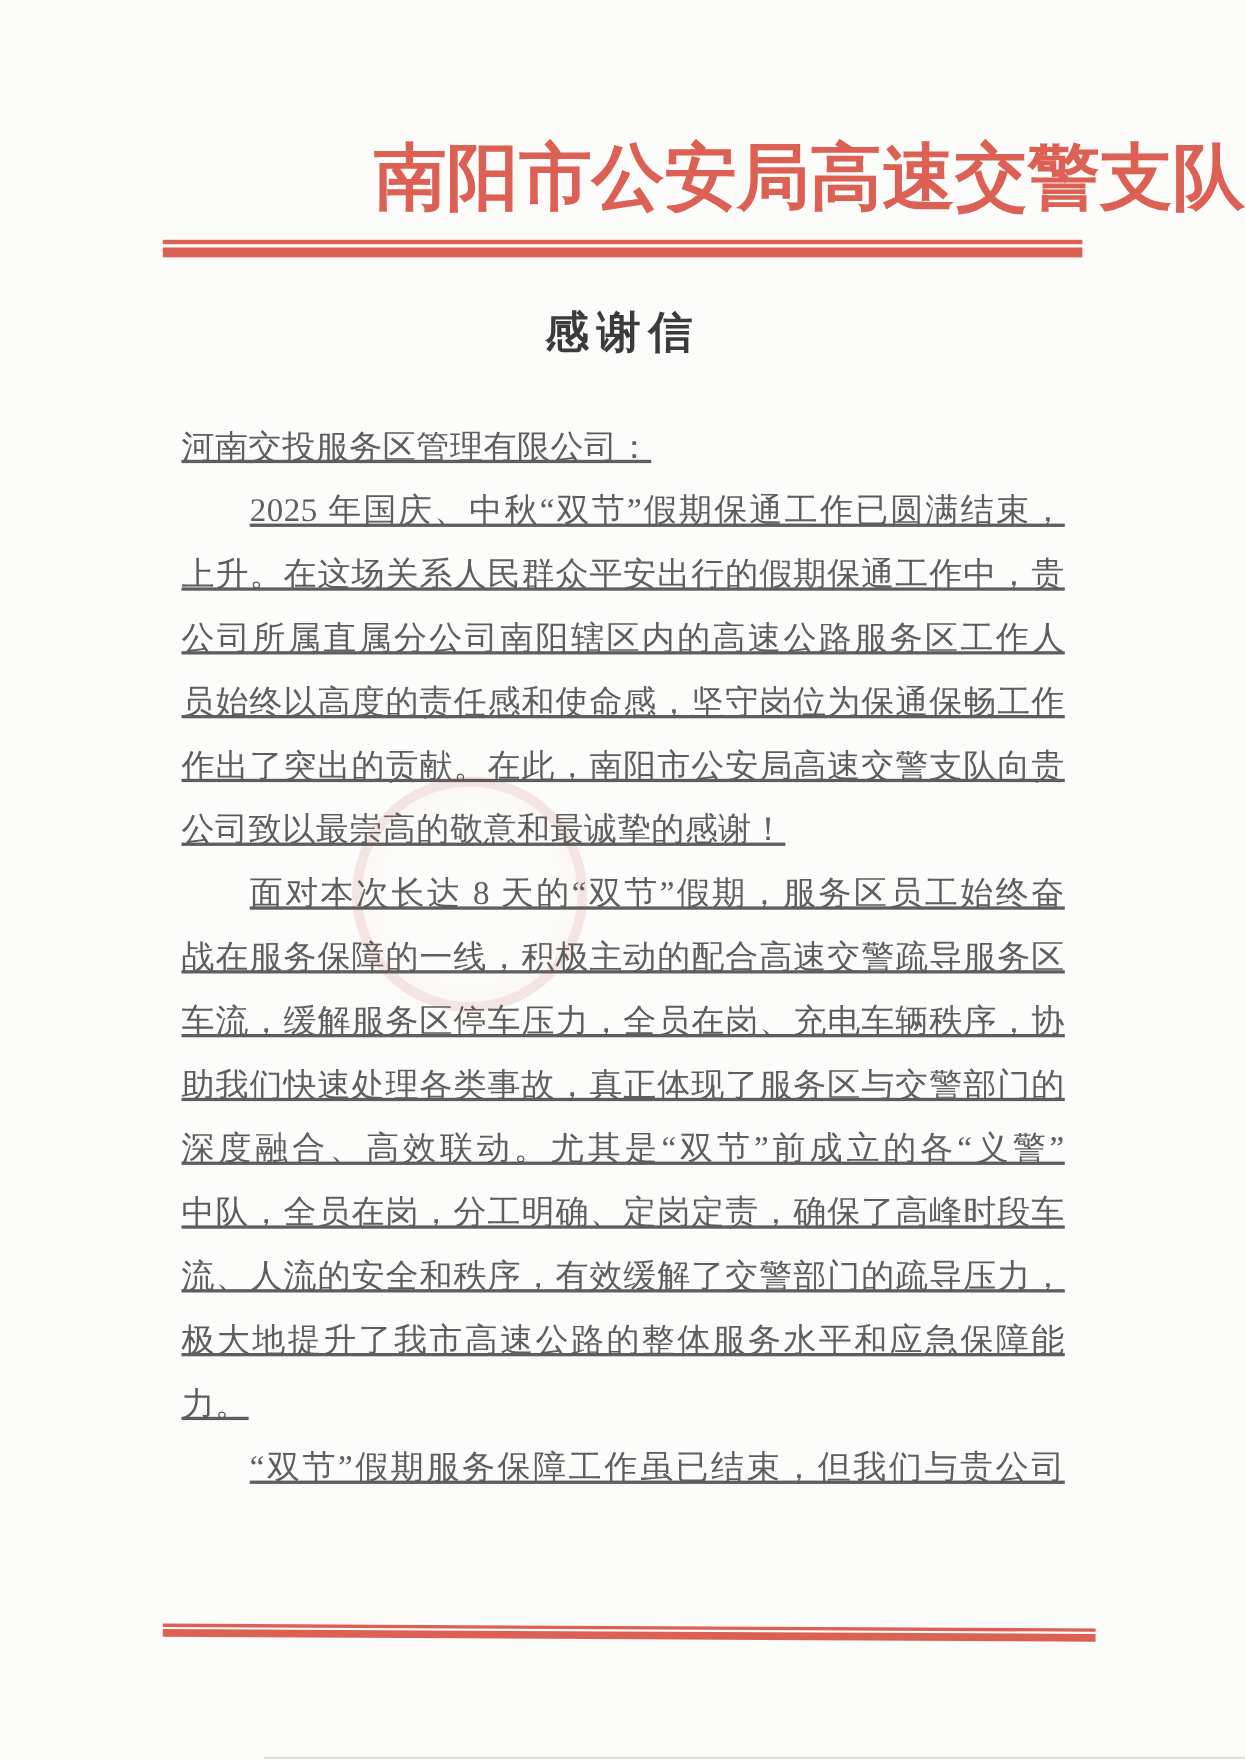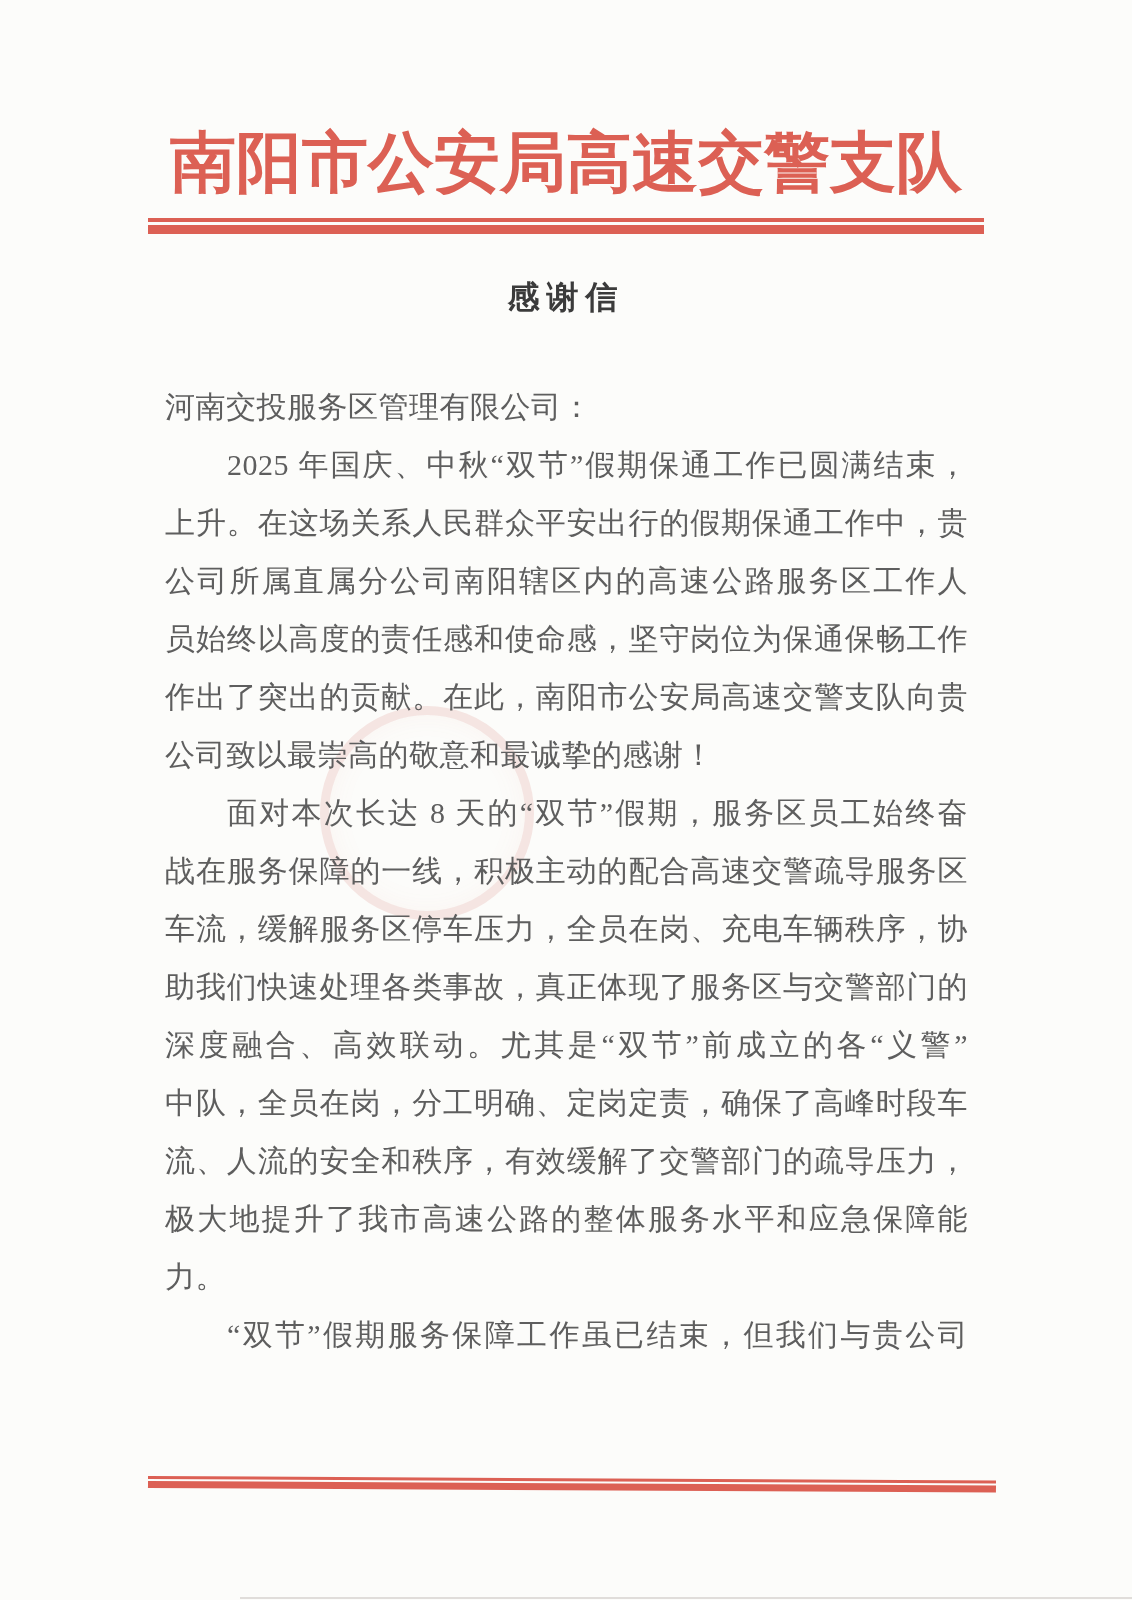--- a/index.html
+++ b/index.html
@@ -12,40 +12,40 @@
     width: 1132px;
     height: 1600px;
     margin: 0 auto;
     background: var(--paper, #fcfcfa);
     overflow: hidden;
     font-family: "Liberation Serif", "DejaVu Serif", serif;
   }
   
   .org-title {
     padding-top: 120px;
-    text-align: center;
+    text-align: right;
     font-size: 66px;
     line-height: 1.3;
     font-weight: bold;
     color: var(--accent-red, #dc6054);
     letter-spacing: 0px;
     white-space: nowrap;
   }
   .divider {
     width: 836px;
     margin: 12px auto 0;
   }
   .divider .rule-thin  { height: 4px; background: var(--accent-red, #dc6054); }
   .divider .rule-thick { height: 9px; background: var(--accent-red, #dc6054); margin-top: 3px; }
 
   
   .letter-title {
     margin-top: 44px;
     text-align: center;
-    font-size: 32px;
+    font-size: 40px;
     line-height: 1.2;
     font-weight: bold;
     color: var(--title-ink, #3b3b3b);
     letter-spacing: 7px;
   }
 
   
   .seal-ghost {
     position: absolute;
     left: 320px;
@@ -59,20 +59,21 @@
 
   
   .letter-body {
     position: absolute;
     left: 165px;
     top: 378px;
     width: 803px;
     font-size: 30px;
     color: var(--body-ink, #5e5e5e);
     letter-spacing: 0.5px;
+    text-decoration: underline;
   }
   .salutation {
     height: 58px;
     line-height: 58px;
     white-space: nowrap;
   }
   .body-line {
     min-height: 58px;
     line-height: 58px;
     text-align: justify;

